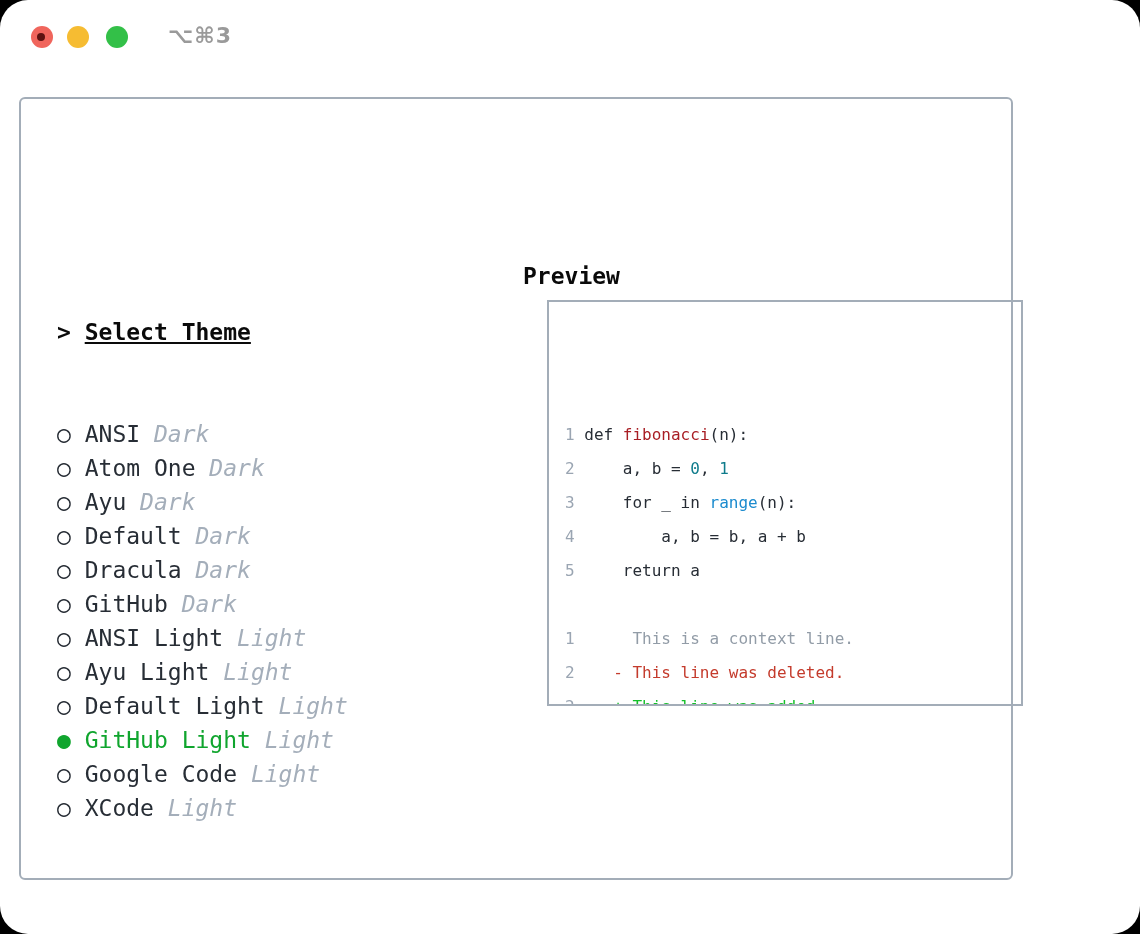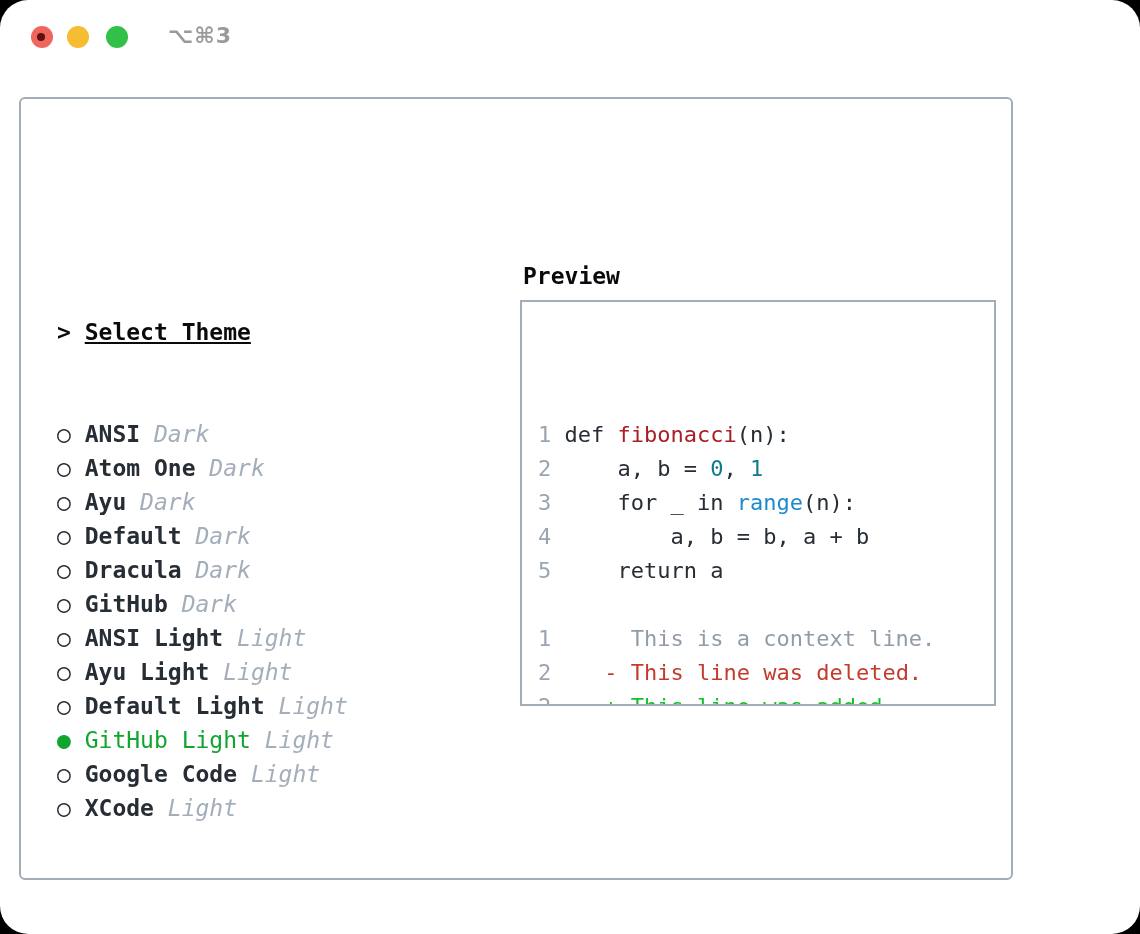--- a/index.html
+++ b/index.html
@@ -31,35 +31,35 @@
     background:#fff;
   }
   
   .left-col{
     position:absolute;left:36px;top:148px;
     font-size:23px;line-height:34px;white-space:pre;
   }
   .line{height:34px;}
   .heading{font-weight:bold;color:var(--heading);text-decoration:underline;}
   .prompt{font-weight:bold;color:var(--heading);}
-  .name{color:var(--dark);font-weight:bold;}
+  .name{color:var(--dark);}
   .bullet{color:var(--dark);}
   .bullet.sel{color:var(--green-sel);}
   .green{color:var(--green-sel);}
   .muted{color:var(--muted);font-style:italic;}
   
   .preview-title{
     position:absolute;left:502px;top:160px;
     font-size:23px;line-height:34px;font-weight:bold;color:var(--heading);
   }
   .preview-box{
-    position:absolute;left:499px;top:201px;width:476px;height:406px;
+    position:absolute;left:526px;top:201px;width:476px;height:406px;
     box-sizing:border-box;border:2px solid var(--border);
     padding:48px 0 0 16px;
-    font-size:22px;line-height:34px;white-space:pre;overflow:hidden;
+    font-size:16px;line-height:34px;white-space:pre;overflow:hidden;
   }
   .ln{color:var(--lineno);}
   .pl{color:var(--dark);}
   .fn{color:var(--func-red);}
   .num{color:var(--num-teal);}
   .kw{color:var(--kw-blue);}
   .ctx{color:var(--ctx-gray);}
   .del{color:var(--diff-red);margin-top:38px;}
   .add{color:var(--diff-green);}
 </style>

